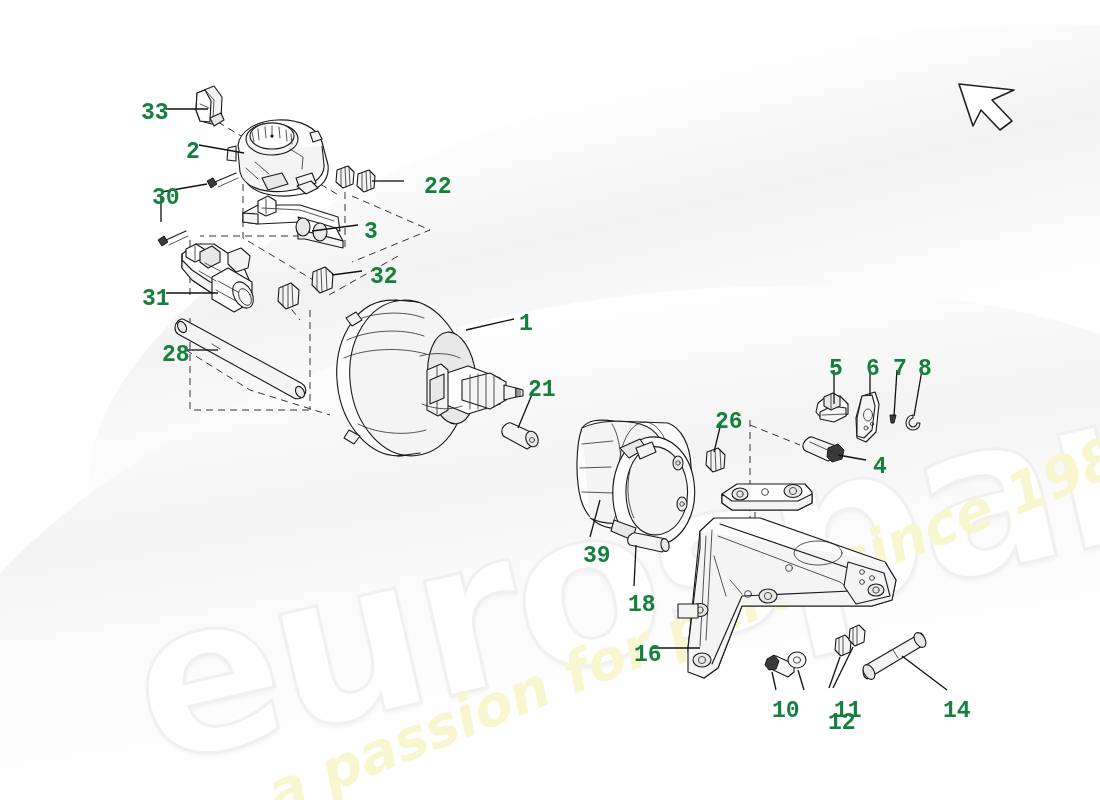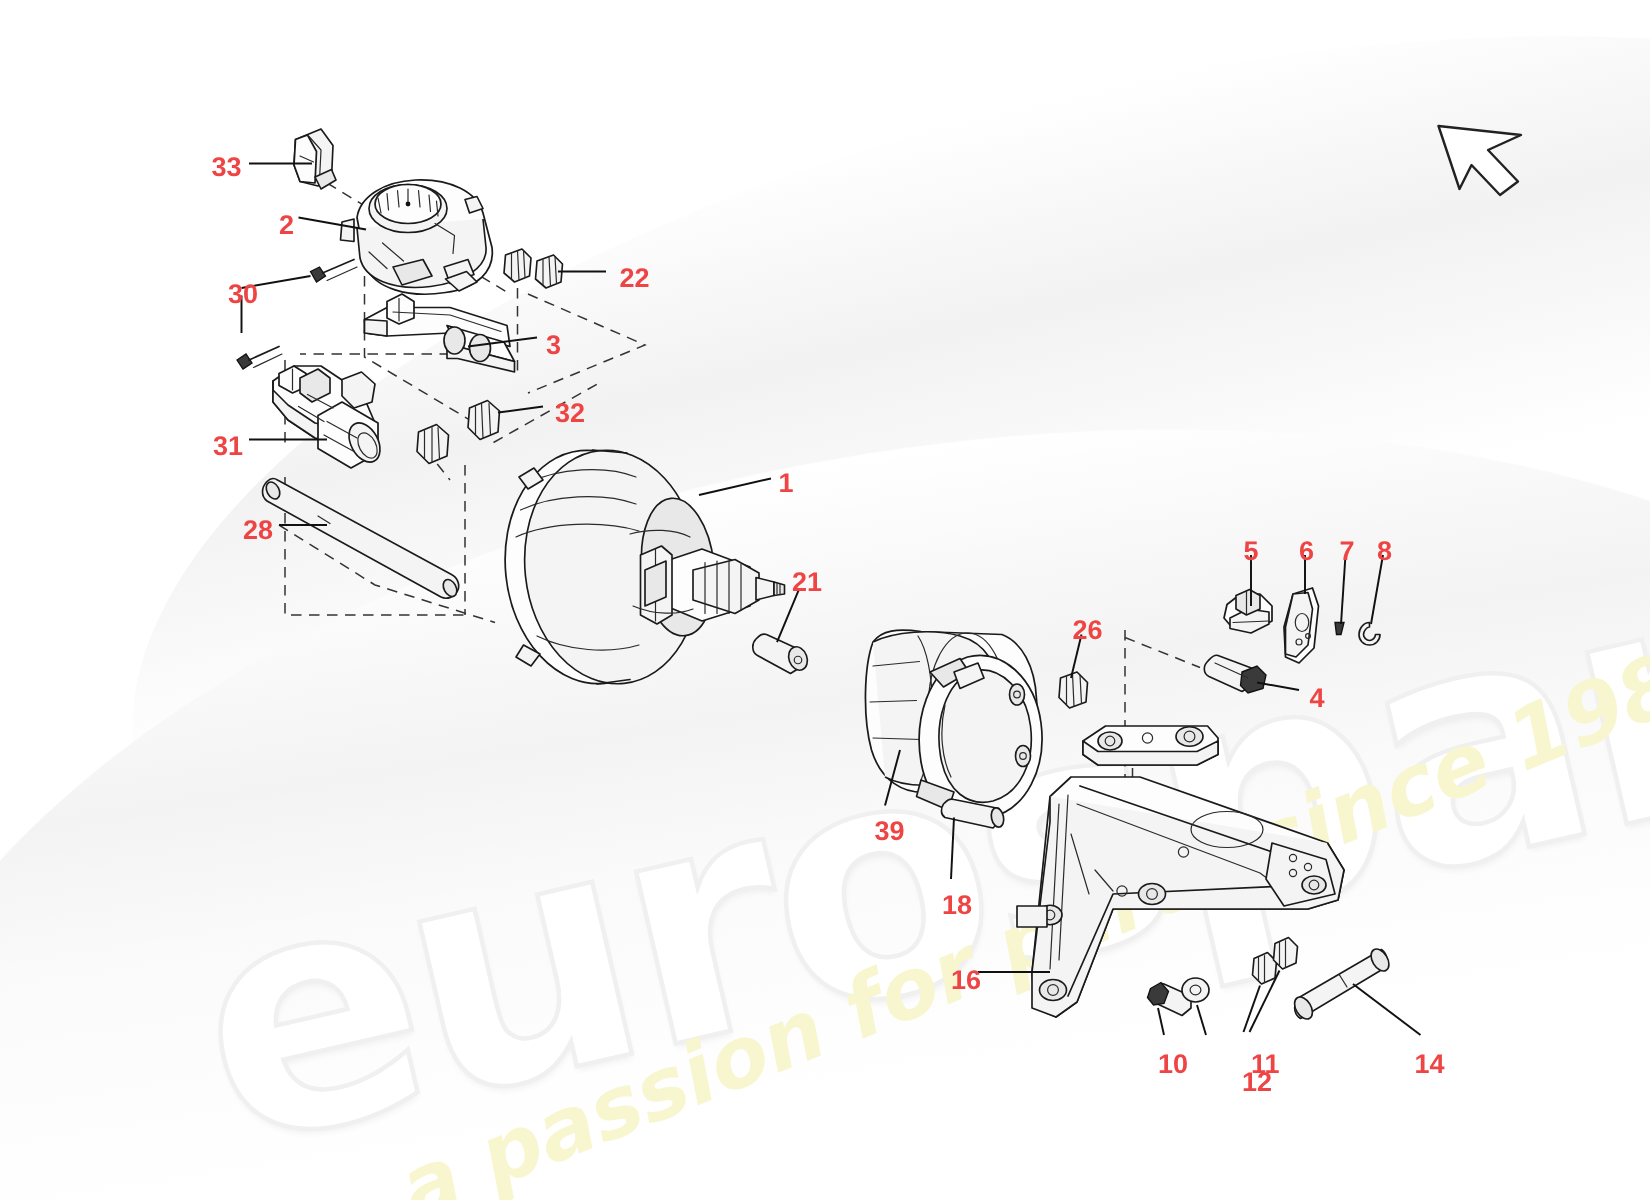--- a/index.html
+++ b/index.html
@@ -80,24 +80,24 @@
   #art .body { fill: #fdfdfd; stroke: #1a1a1a; stroke-width: 1.15; stroke-linejoin: round; }
   #art .body2 { fill: #f4f4f4; stroke: #1a1a1a; stroke-width: 1.1; stroke-linejoin: round; }
   #art .body3 { fill: #e8e8e8; stroke: #1a1a1a; stroke-width: 1.1; stroke-linejoin: round; }
   #art .dark { fill: #3a3a3a; stroke: #111; stroke-width: 0.9; }
   #art .lead { fill: none; stroke: #111111; stroke-width: 1.3; }
   #art .dash { fill: none; stroke: #333333; stroke-width: 1; stroke-dasharray: 7 5; }
   #art .cursor { fill: #ffffff; stroke: #222222; stroke-width: 1.6; stroke-linejoin: round; }
 
   .num {
     position: absolute;
-    font-family: Liberation Sans, sans-serif;
-    font-size: 18px;
+    font-family: Liberation Mono, monospace;
+    font-size: 23px;
     font-weight: bold;
-    color: #ef4444;
+    color: #15803d;
     line-height: 1;
     white-space: nowrap;
   }
 </style>
 </head>
 <body>
 
 <div id="page">
 
   <div class="wm-layer">
@@ -402,21 +402,21 @@
       <path class="lead" d="M652 648 L700 648"></path>
       <path class="lead" d="M776 690 L772 672"></path>
       <path class="lead" d="M804 690 L798 670"></path>
       <path class="lead" d="M947 690 L902 656"></path>
     </g>
   </svg>
 
   <div id="callouts">
       <div class="num" style="left: 141px; top: 102px;">33</div>
       <div class="num" style="left: 186px; top: 141px;">2</div>
-      <div class="num" style="left: 413px; top: 176px;">22</div>
+      <div class="num" style="left: 424px; top: 176px;">22</div>
       <div class="num" style="left: 152px; top: 187px;">30</div>
       <div class="num" style="left: 364px; top: 221px;">3</div>
       <div class="num" style="left: 370px; top: 266px;">32</div>
       <div class="num" style="left: 142px; top: 288px;">31</div>
       <div class="num" style="left: 519px; top: 313px;">1</div>
       <div class="num" style="left: 162px; top: 344px;">28</div>
       <div class="num" style="left: 829px; top: 358px;">5</div>
       <div class="num" style="left: 866px; top: 358px;">6</div>
       <div class="num" style="left: 893px; top: 358px;">7</div>
       <div class="num" style="left: 918px; top: 358px;">8</div>

